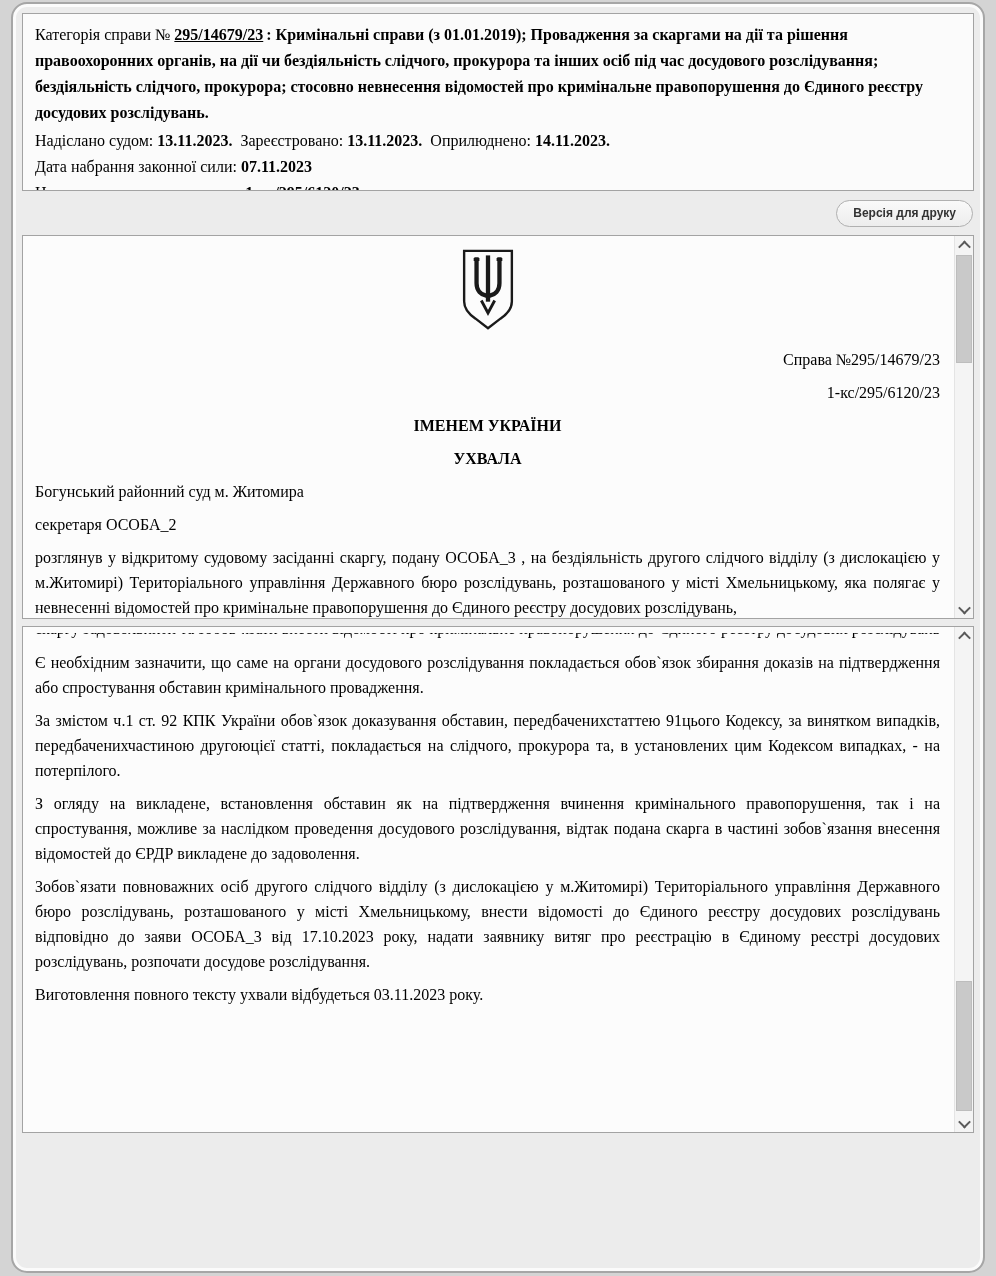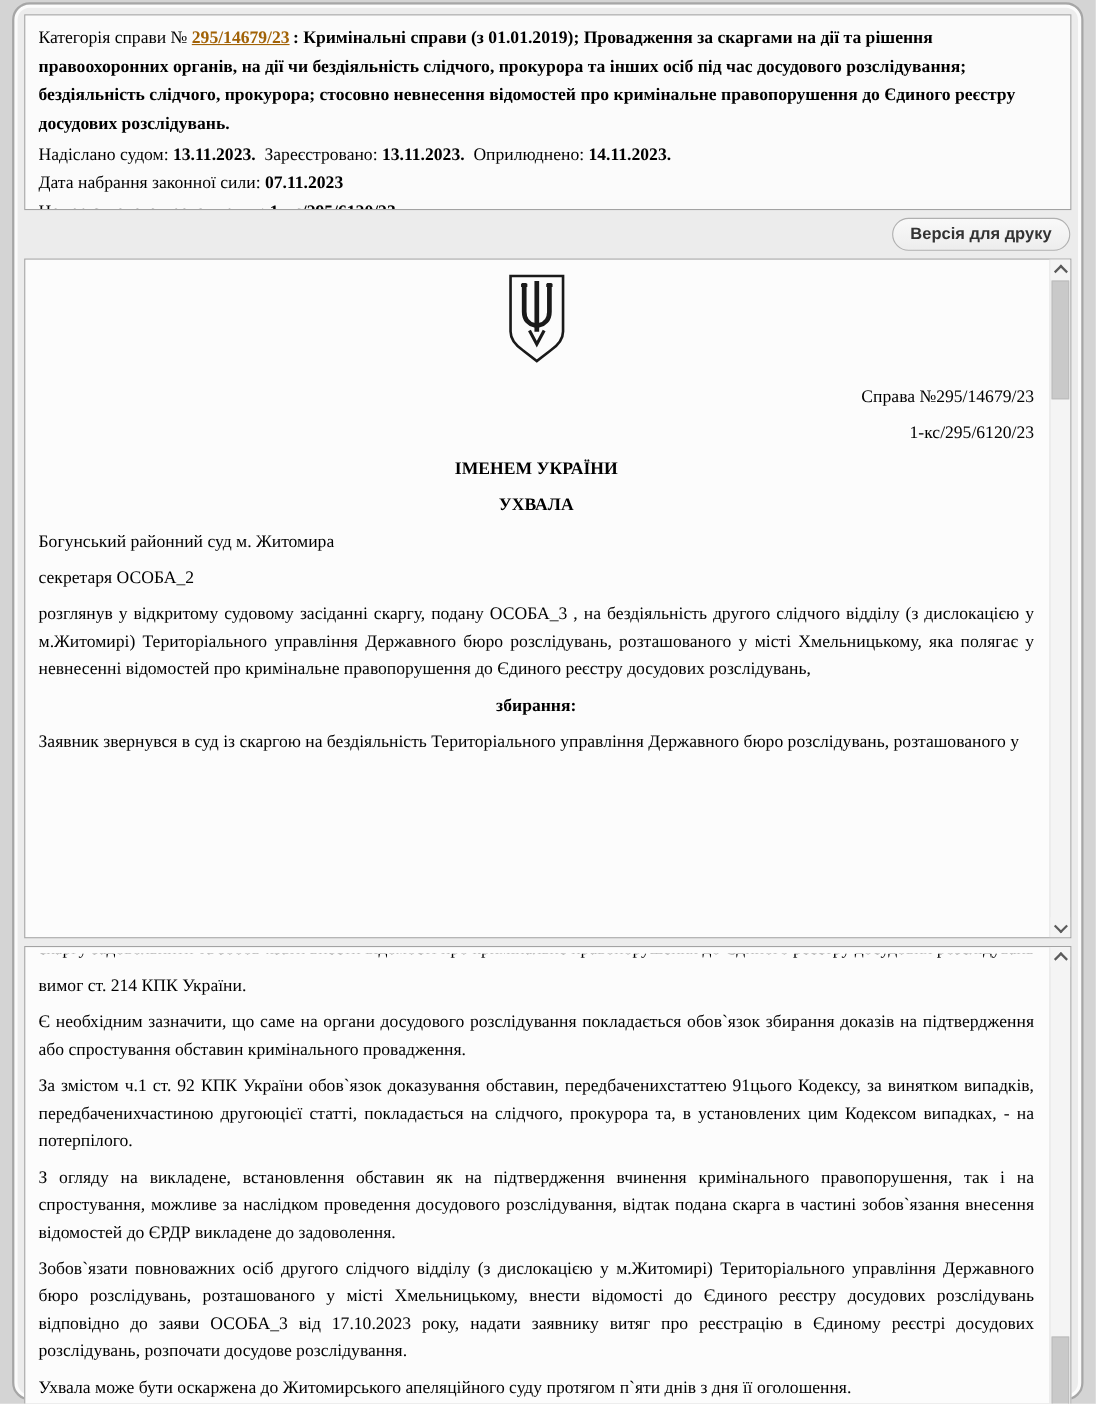--- a/index.html
+++ b/index.html
@@ -24,47 +24,47 @@
     background:#fbfbfb;
     padding:8px 12px;
     font-size:16px;
     line-height:26px;
     height:178px;
     box-sizing:border-box;
     overflow:hidden;
   }
   .header-box p{margin:0;}
   .header-box .cat{margin-bottom:2px;}
-  .case-link{color:#a16207;text-decoration:underline;font-weight:bold;margin:0 3px 0 4px;}
+  .case-link{color:#000000;text-decoration:underline;font-weight:bold;margin:0 3px 0 4px;}
   .sep{font-weight:bold;margin-right:4px;}
   .meta b{margin-right:4px;}
   
   .print-row{
     height:44px;
     display:flex;justify-content:flex-end;align-items:center;
     padding-right:1px;
   }
   .print-btn{
     font-family:"Liberation Sans","DejaVu Sans",sans-serif;
-    font-size:15px;font-weight:bold;color:#333;
+    font-size:12px;font-weight:bold;color:#333;
     background:linear-gradient(#f9f9f9,#ededed);
     border:1px solid #b0b0b0;
     border-radius:15px;
     padding:5px 16px 6px;
     cursor:pointer;
   }
   
   .doc-panel{
     position:relative;
     border:1px solid #a3a3a3;
     background:#fcfcfc;
     box-sizing:border-box;
     overflow:hidden;
   }
-  .panel-1{height:618px;margin-bottom:7px;}
+  .panel-1{height:384px;margin-bottom:7px;}
   .panel-2{height:507px;}
   .doc-content{
     position:absolute;left:0;top:0;right:19px;bottom:0;
     padding:6px 14px 0 12px;
     font-size:16px;line-height:25px;
     overflow:hidden;
   }
   .doc-content p{margin:8px 0;}
   .t-right{text-align:right;}
   .t-center{text-align:center;}
@@ -164,26 +164,24 @@
           <span class="chev down"></span>
         </div>
     </div>
   </div>
 
   <div class="doc-panel panel-2">
     <div class="doc-content">
       <div class="clipped-strip">
           <span>скаргу задовольнити та зобов`язати внести відомості про кримінальне правопорушення до Єдиного реєстру досудових розслідувань з дотриманням</span>
         </div>
-      <p>вимог ст. 214 КПК України.</p>
       <p class="t-just">Є необхідним зазначити, що саме на органи досудового розслідування покладається обов`язок збирання доказів на підтвердження або спростування обставин кримінального провадження.</p>
       <p class="t-just">За змістом ч.1 ст. 92 КПК України обов`язок доказування обставин, передбаченихстаттею 91цього Кодексу, за винятком випадків, передбаченихчастиною другоюцієї статті, покладається на слідчого, прокурора та, в установлених цим Кодексом випадках, - на потерпілого.</p>
       <p class="t-just">З огляду на викладене, встановлення обставин як на підтвердження вчинення кримінального правопорушення, так і на спростування, можливе за наслідком проведення досудового розслідування, відтак подана скарга в частині зобов`язання внесення відомостей до ЄРДР викладене до задоволення.</p>
       <p class="t-just">Зобов`язати повноважних осіб другого слідчого відділу (з дислокацією у м.Житомирі) Територіального управління Державного бюро розслідувань, розташованого у місті Хмельницькому, внести відомості до Єдиного реєстру досудових розслідувань відповідно до заяви ОСОБА_3 від 17.10.2023 року, надати заявнику витяг про реєстрацію в Єдиному реєстрі досудових розслідувань, розпочати досудове розслідування.</p>
-      <p class="t-just">Ухвала може бути оскаржена до Житомирського апеляційного суду протягом п`яти днів з дня її оголошення.</p>
       <p>Виготовлення повного тексту ухвали відбудеться 03.11.2023 року.</p>
 
     </div>
     <div class="sbar">
       <div class="sb-btn up">
           <span class="chev up"></span>
         </div>
       <div class="sb-thumb thumb-2"></div>
       <div class="sb-btn down">
           <span class="chev down"></span>

